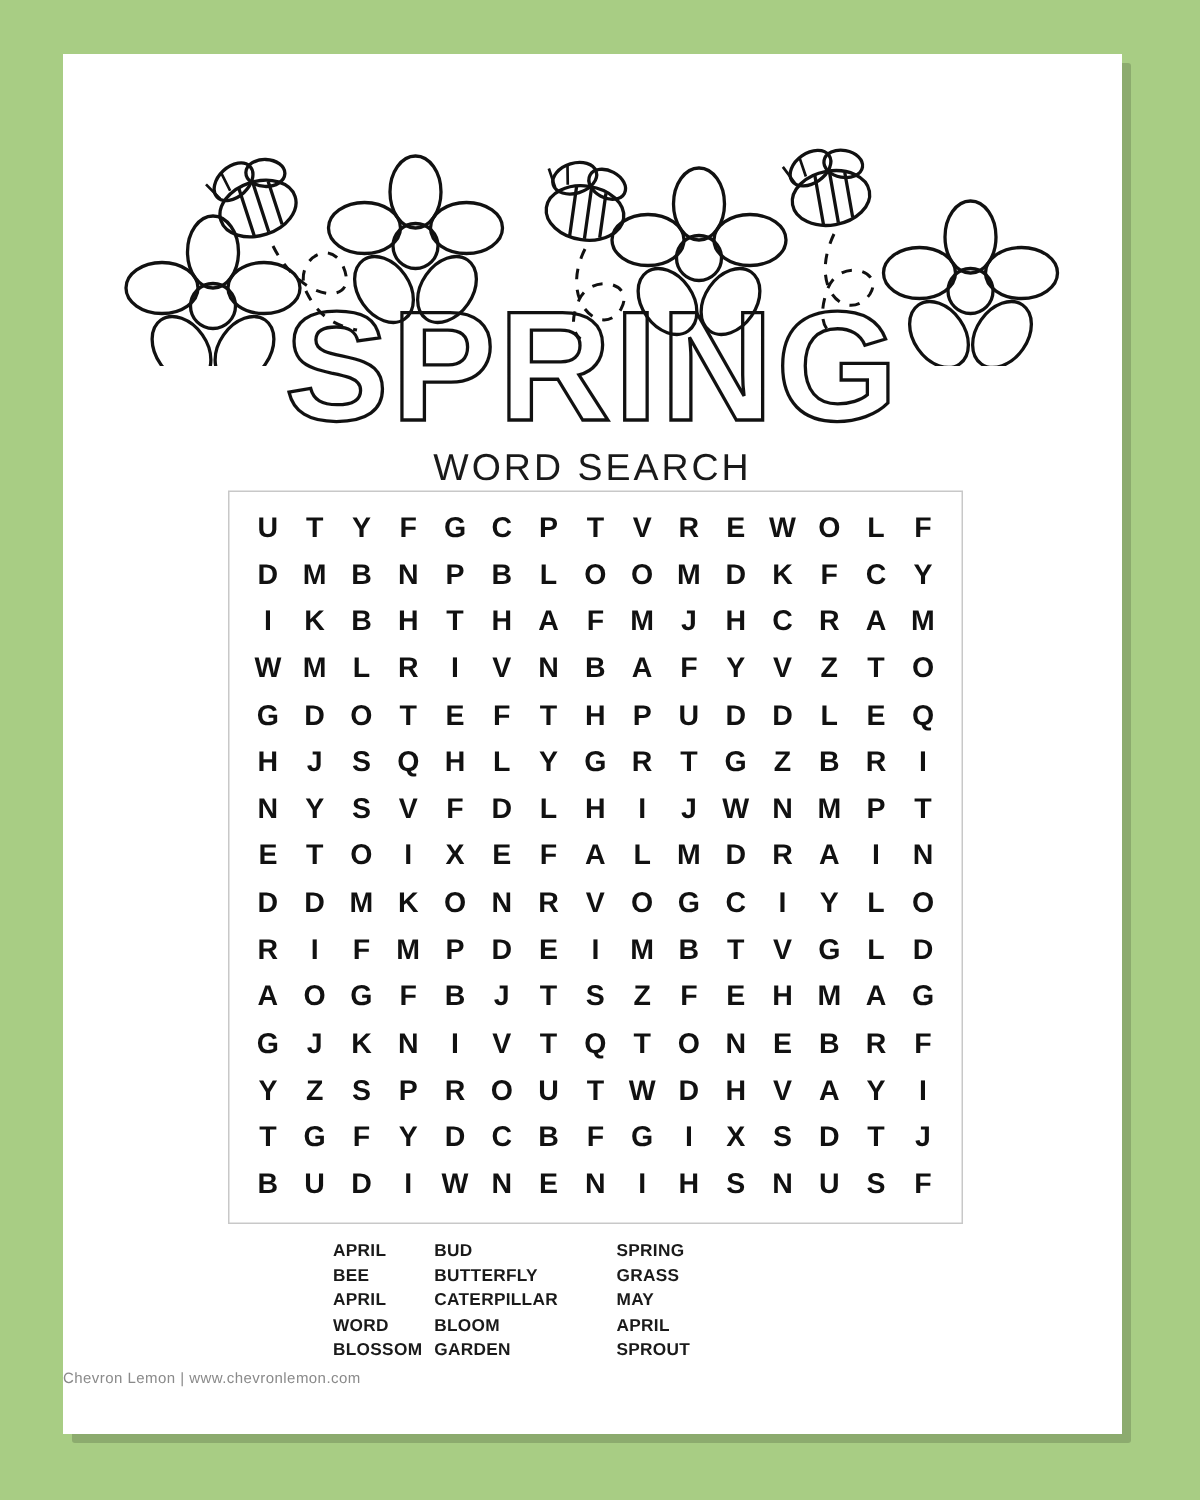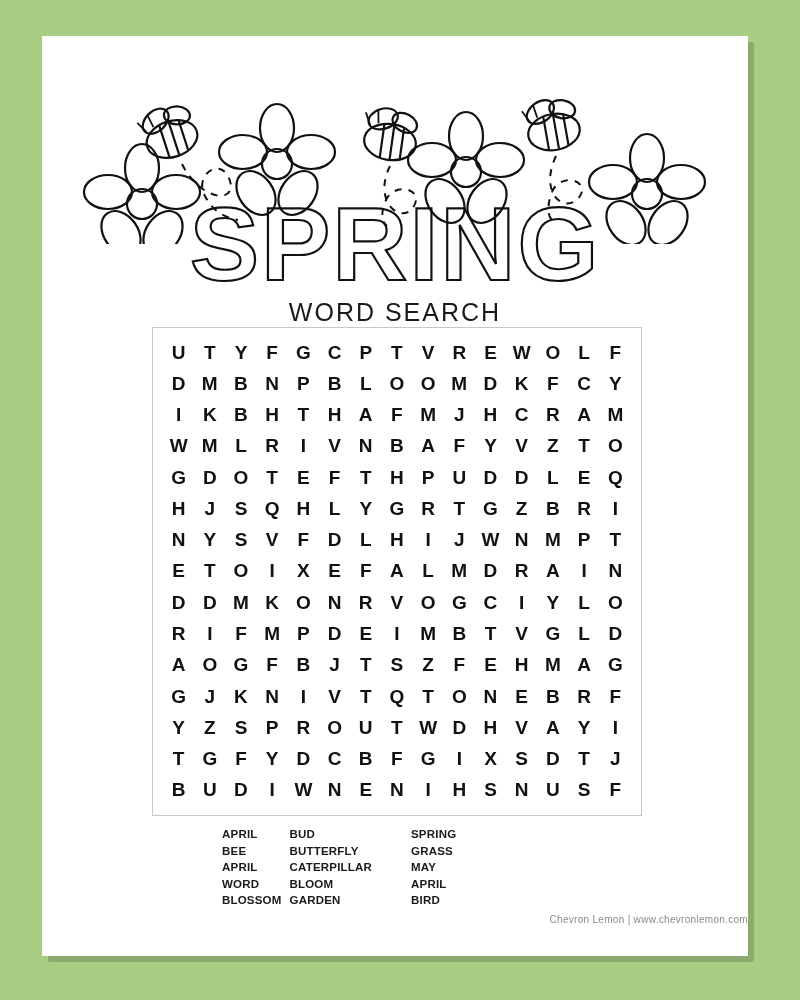--- a/index.html
+++ b/index.html
@@ -114,21 +114,21 @@
     line-height: 16.5px;
     letter-spacing: 0.2px;
   }
 
   
   .footer {
     position: absolute;
     left: 0;
     top: 878px;
     width: 706px;
-    text-align: right;
+    text-align: left;
     font-size: 10px;
     color: #8a8a8a;
     letter-spacing: 0.3px;
   }
 </style>
 </head>
 <body>
 
 <div class="page-shadow"></div>
 
@@ -488,18 +488,18 @@
         <div class="wl-word">BUTTERFLY</div>
         <div class="wl-word">CATERPILLAR</div>
         <div class="wl-word">BLOOM</div>
         <div class="wl-word">GARDEN</div>
       </div>
       <div class="wl-col">
         <div class="wl-word">SPRING</div>
         <div class="wl-word">GRASS</div>
         <div class="wl-word">MAY</div>
         <div class="wl-word">APRIL</div>
-        <div class="wl-word">BIRD</div>
+        <div class="wl-word">SPROUT</div>
       </div>
     </div>
 
   <div class="footer">Chevron Lemon | www.chevronlemon.com</div>
 </div>
 
 </body></html>

